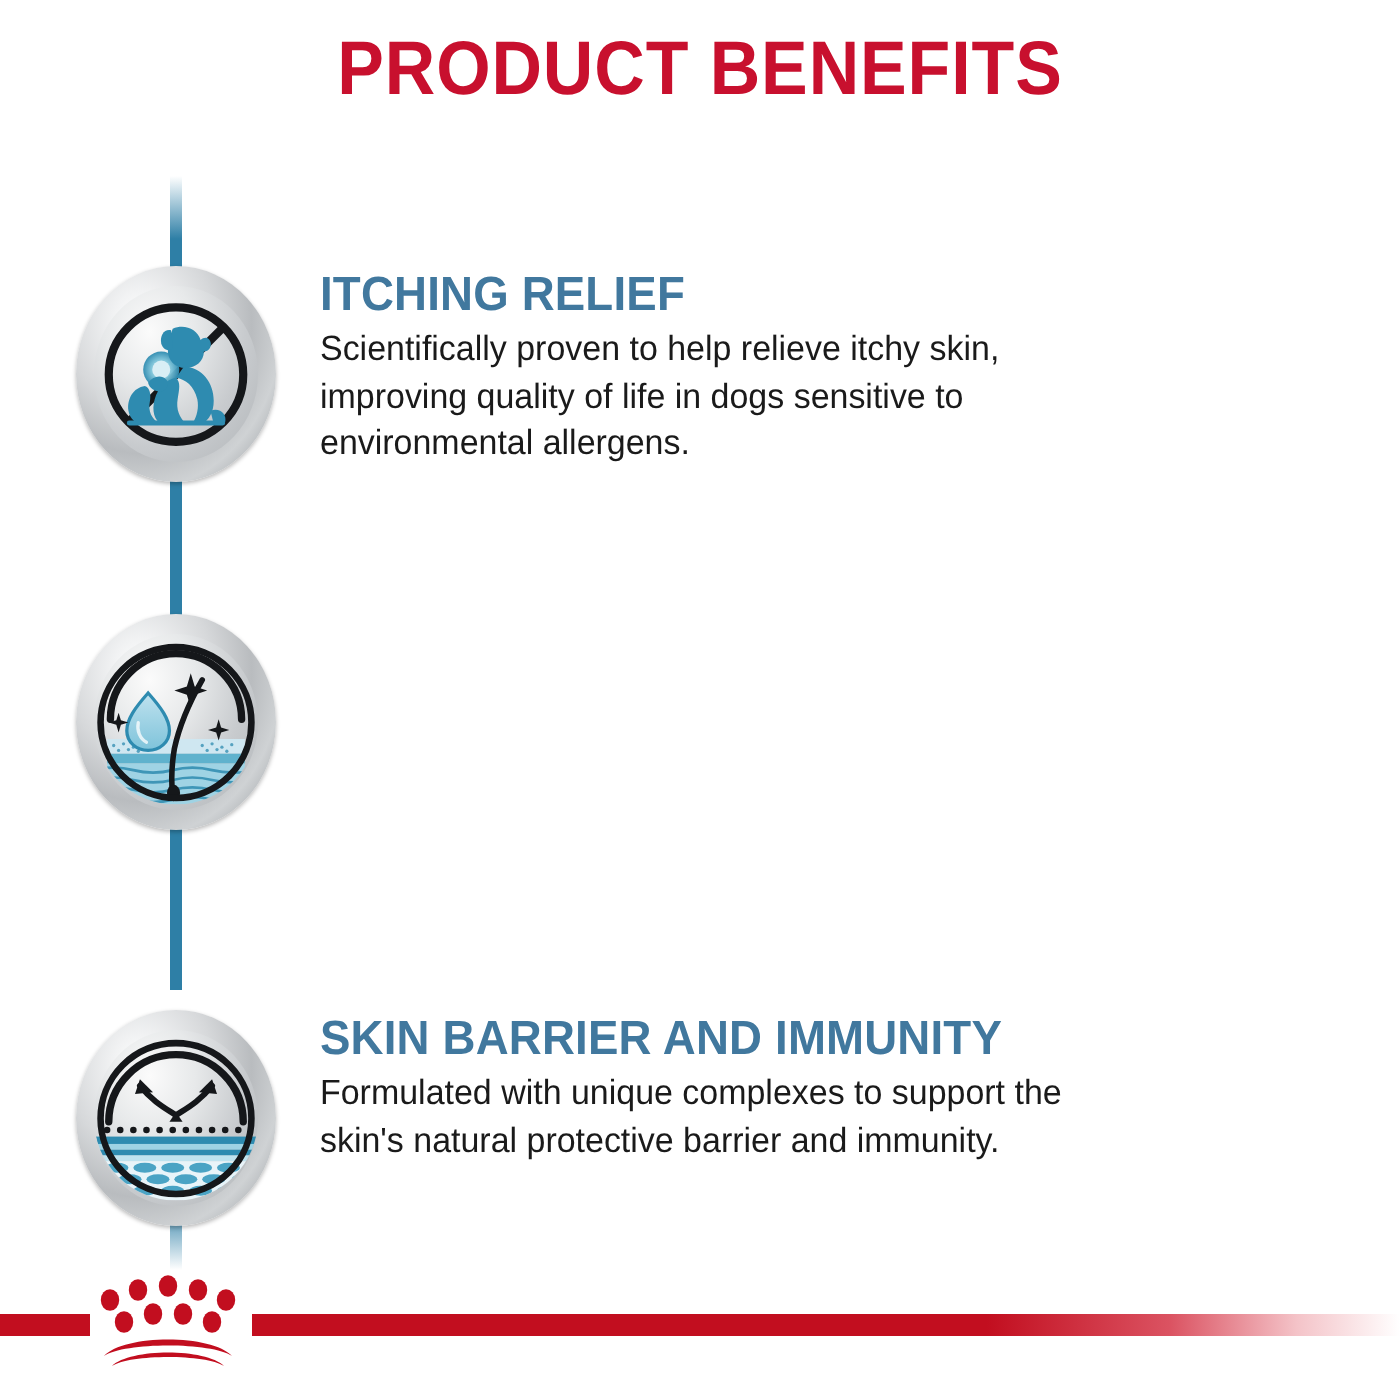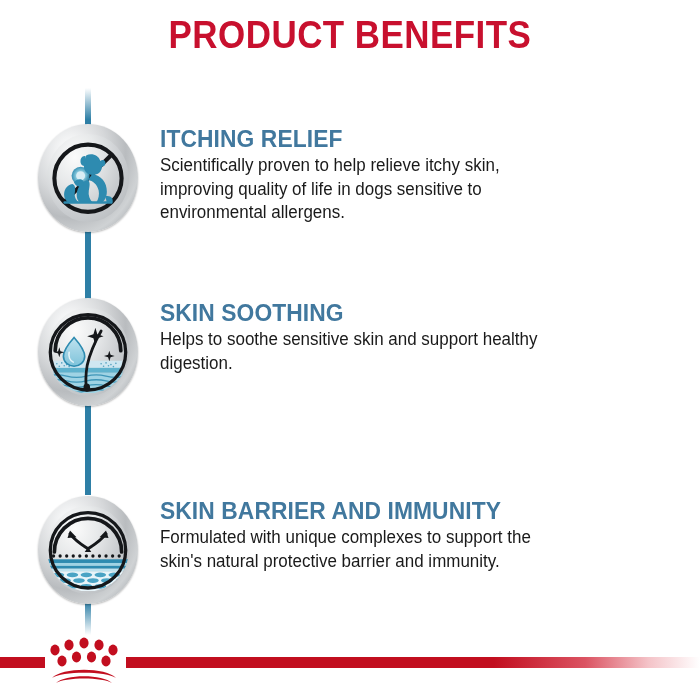--- a/index.html
+++ b/index.html
@@ -53,20 +53,21 @@
     background: linear-gradient(to bottom, #2E7FA6 0%, #2E7FA6 40%, rgba(46,127,166,0) 100%);
   }
 
   
   .benefit-row {
     position: absolute;
     left: 0;
     width: 700px;
     display: flex;
     align-items: flex-start;
+    margin-top: 9px;
   }
   #row-0 { top: 124px; }
   #row-1 { top: 298px; }
   #row-2 { top: 496px; }
 
   .icon-wrap {
     position: relative;
     width: 100px;
     height: 108px;
     margin-left: 38px;
@@ -272,24 +273,20 @@
             <path d="M59 20 L61.4 28 L69 30.5 L61.4 33 L59 41 L56.6 33 L49 30.5 L56.6 28 Z"></path>
             <path d="M76 48 L77.5 53 L82.5 54.5 L77.5 56 L76 61 L74.5 56 L69.5 54.5 L74.5 53 Z"></path>
             <path d="M15 44 L16.4 48.6 L21 50 L16.4 51.4 L15 56 L13.6 51.4 L9 50 L13.6 48.6 Z"></path>
           </g>
 
           <path d="M10 48 A40 40 0 0 1 90 48" fill="none" stroke="#15171A" stroke-width="4.5" stroke-linecap="round"></path>
           <circle cx="50" cy="50" r="46" fill="none" stroke="#15171A" stroke-width="4"></circle>
         </g>
       </svg>
     </div>
-  </div>
-  <div class="benefit-text">
-    <h2 class="benefit-heading">SKIN SOOTHING</h2>
-    <p class="benefit-body">Helps to soothe sensitive skin and support healthy digestion.</p>
   </div>
 </div>
 
 <div class="benefit-row" id="row-2">
   <div class="icon-wrap">
     <div class="icon-badge"></div>
     <div class="icon-inner">
       <svg viewBox="0 0 100 100">
         <defs>
           <clipPath id="cl3">

